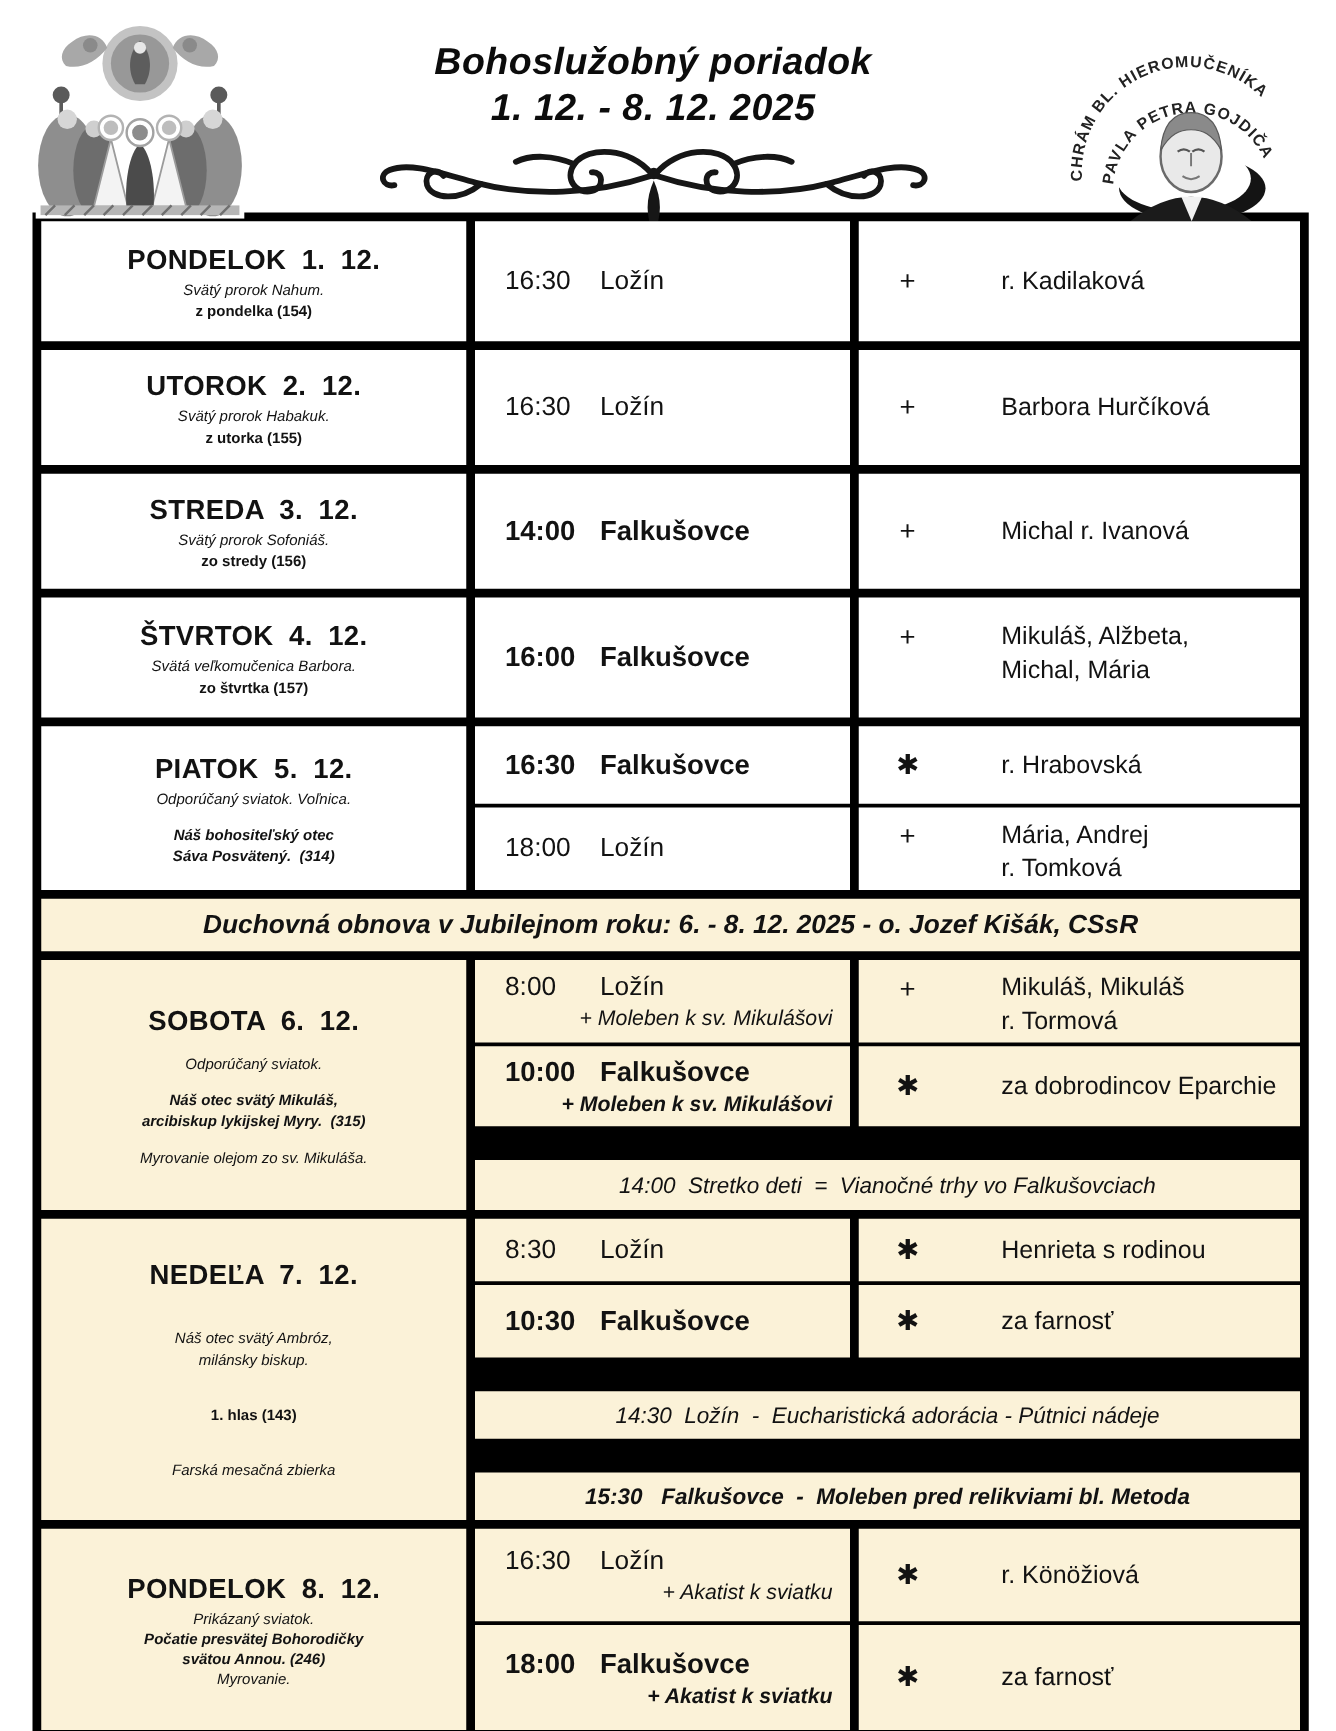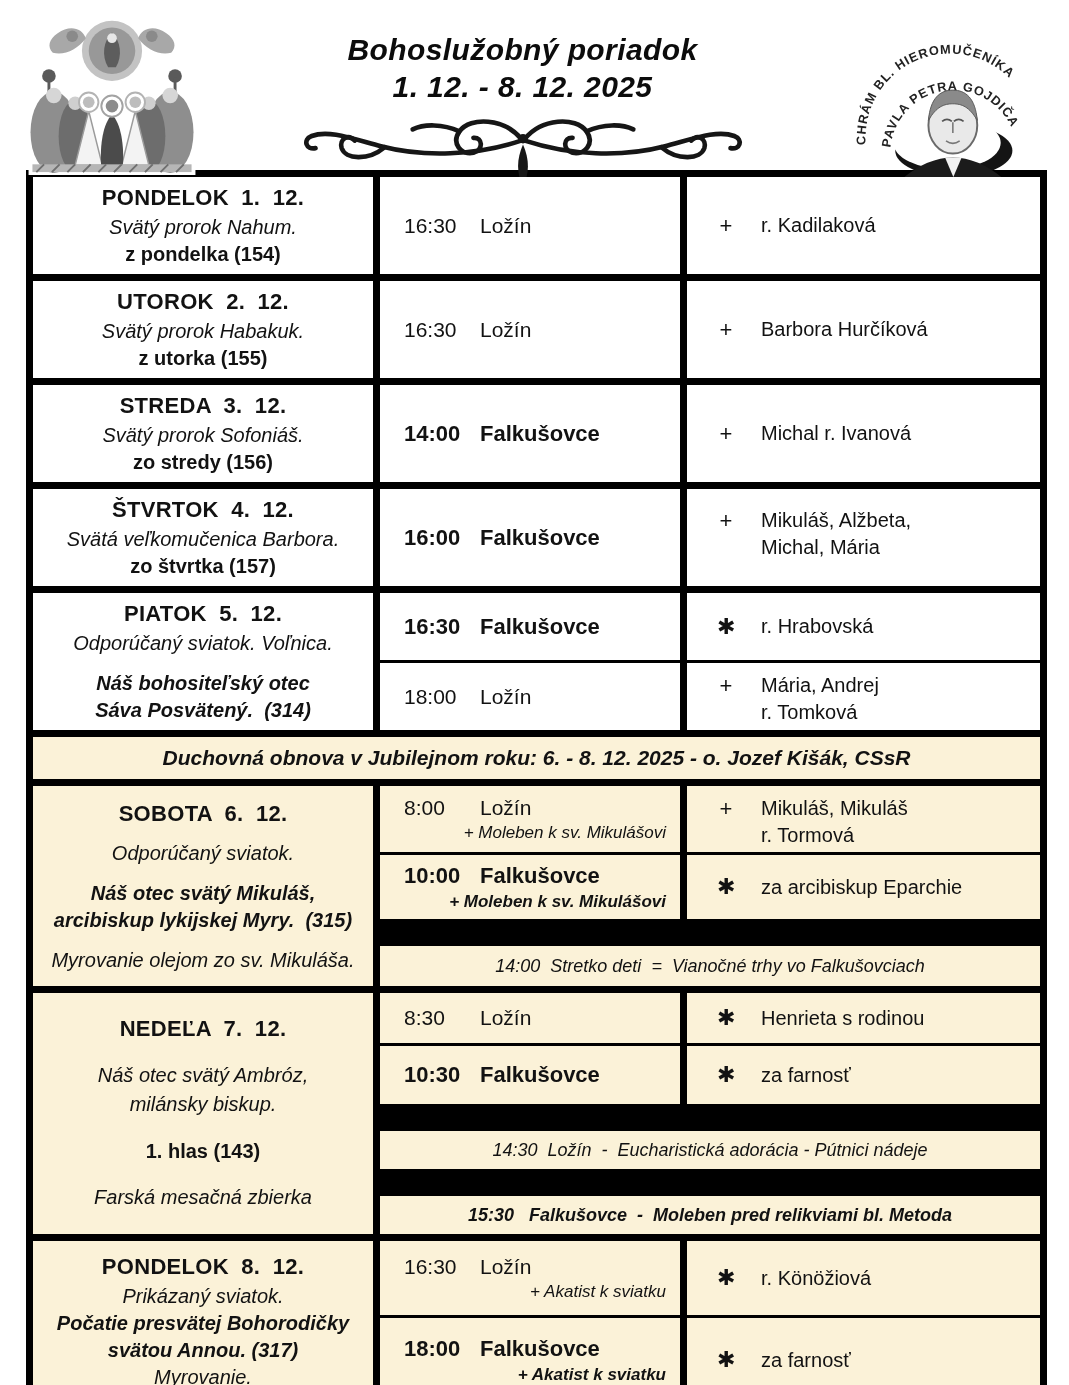--- a/index.html
+++ b/index.html
@@ -21,36 +21,36 @@
   .day-row{display:flex;gap:7px;background:var(--line);}
   .cell{background:#ffffff;box-sizing:border-box;}
   .cream-bg{background:var(--cream);}
   .day-cell{width:340px;flex-shrink:0;display:flex;flex-direction:column;justify-content:center;text-align:center;padding:6px 6px;}
   .svc-col{flex:1;display:flex;flex-direction:column;gap:3px;background:var(--line);}
   .service{display:flex;gap:7px;background:var(--line);flex:1;}
   .mid{width:300px;flex-shrink:0;display:flex;flex-direction:column;justify-content:center;padding:4px 6px 4px 0;}
   .rightc{flex:1;display:flex;align-items:center;gap:26px;padding-left:30px;}
   .rightc.top{align-items:flex-start;padding-top:9px;}
   .day-title{font-size:22px;font-weight:bold;letter-spacing:.3px;word-spacing:6px;margin:2px 0 3px;}
-  .dline{font-size:20px;line-height:1.35;white-space:pre-wrap;}
+  .dline{font-size:12px;line-height:1.35;white-space:pre-wrap;}
   .italic{font-style:italic;}
   .bold{font-weight:bold;}
   .bolditalic{font-weight:bold;font-style:italic;}
   .gapA{margin-top:13px;}
   .gapB{margin-top:10px;}
   .spread{justify-content:space-evenly;}
   .spread .dline{margin:2px 0;}
   .tp{display:flex;align-items:baseline;padding-left:24px;}
   .time{width:76px;font-size:21px;flex-shrink:0;}
   .place{font-size:21px;}
   .service.em .time,.service.em .place{font-weight:bold;font-size:22px;}
   .svc-note{font-size:17px;text-align:right;padding-right:8px;margin-top:3px;white-space:pre-wrap;}
   .sym{font-size:22px;width:18px;text-align:center;flex-shrink:0;}
   .rightc.top .sym{margin-top:1px;}
-  .intent{font-size:20px;line-height:1.35;}
+  .intent{font-size:20px;line-height:1.35;margin-left:40px;}
   .span-note{display:flex;align-items:center;justify-content:center;text-align:center;font-size:18px;white-space:pre-wrap;margin-top:24px;}
   .banner-cell{width:100%;display:flex;align-items:center;justify-content:center;text-align:right;
     font-weight:bold;font-style:italic;font-size:21px;min-height:42px;white-space:pre-wrap;}
   
   .mh96{min-height:96px}.mh92{min-height:92px}.mh62{min-height:62px}.mh66{min-height:66px}
   .mh64{min-height:64px}.mh50{min-height:50px}.mh58{min-height:58px}.mh38{min-height:38px}
   .mh40{min-height:40px}.mh74{min-height:74px}.mh84{min-height:84px}
 </style>
 </head>
 <body>
@@ -309,21 +309,21 @@
         <div class="cell cream-bg mid">
           <div class="tp">
               <span class="time">10:00</span>
               <span class="place">Falkušovce</span>
             </div>
           <div class="svc-note bolditalic">+ Moleben k sv. Mikulášovi</div>
         </div>
         <div class="cell cream-bg rightc">
           <span class="sym" style="font-weight:normal;">✱</span>
           <div class="intent" style="font-weight:normal;">
-              <div>za arcibiskup Eparchie</div>
+              <div>za dobrodincov Eparchie</div>
             </div>
         </div>
       </div>
       <div class="cell cream-bg span-note italic mh40">14:00  Stretko deti  =  Vianočné trhy vo Falkušovciach</div>
     </div>
   </section>
 
   <section class="day-row">
     <div class="cell cream-bg day-cell spread">
       <div class="day-title">NEDEĽA  7. 12.</div>
@@ -366,21 +366,21 @@
       <div class="cell cream-bg span-note italic mh38">14:30  Ložín  -  Eucharistická adorácia - Pútnici nádeje</div>
       <div class="cell cream-bg span-note bolditalic mh38">15:30   Falkušovce  -  Moleben pred relikviami bl. Metoda</div>
     </div>
   </section>
 
   <section class="day-row">
     <div class="cell cream-bg day-cell">
       <div class="day-title">PONDELOK  8. 12.</div>
       <div class="dline italic">Prikázaný sviatok.</div>
       <div class="dline bolditalic">Počatie presvätej Bohorodičky</div>
-      <div class="dline bolditalic">svätou Annou. (317)</div>
+      <div class="dline bolditalic">svätou Annou. (246)</div>
       <div class="dline italic">Myrovanie.</div>
     </div>
     <div class="svc-col">
       <div class="service mh74">
         <div class="cell cream-bg mid">
           <div class="tp">
               <span class="time">16:30</span>
               <span class="place">Ložín</span>
             </div>
           <div class="svc-note italic">+ Akatist k sviatku</div>

